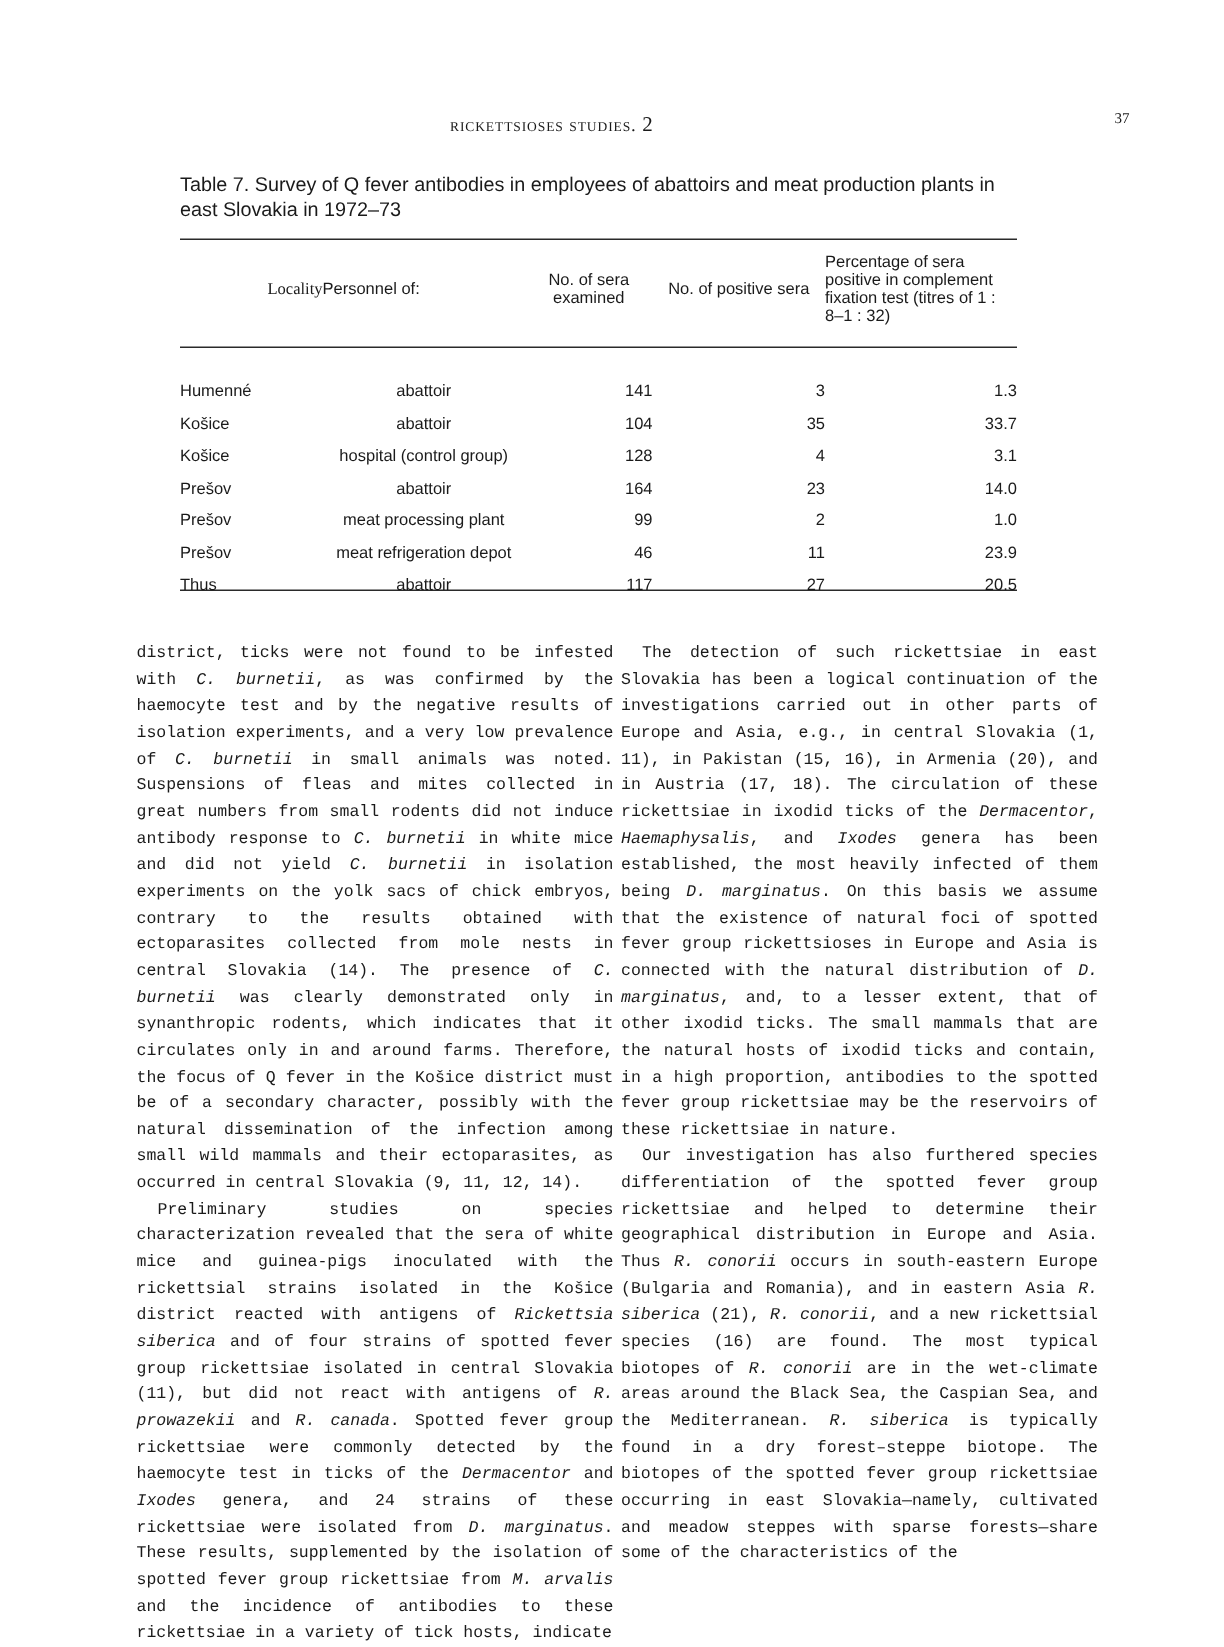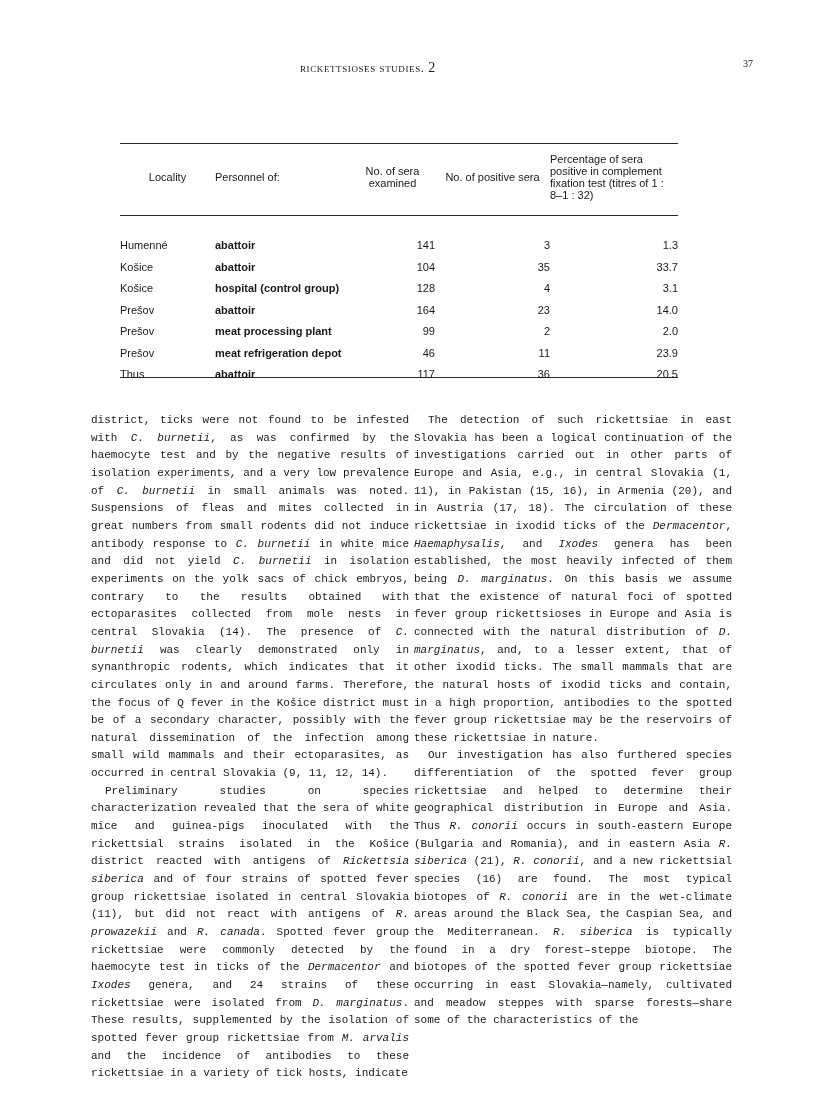--- a/index.html
+++ b/index.html
@@ -1,17 +1,17 @@
 <!DOCTYPE html>
 <html><head>
 <meta charset="utf-8">
 <style>
   html, body { margin: 0; padding: 0; background: #ffffff; }
   body { width: 816px; height: 1098px; position: relative; overflow: hidden; color: #1a1a1a; }
-  .page { position: absolute; left: 0; top: 0; width: 816px; height: 960px; }
+  .page { position: absolute; left: 0; top: 16px; width: 816px; height: 960px; }
 
   .running-head {
     position: absolute; top: 60px; left: 0; width: 816px; height: 20px;
     font-family: "Liberation Serif", serif;
   }
   .running-title {
     position: absolute; left: 300px; top: 0; font-size: 12.5px; letter-spacing: 0.6px;
     font-variant: small-caps; text-transform: lowercase;
   }
   .running-title .num { font-variant: normal; font-size: 14px; letter-spacing: 0; }
@@ -31,25 +31,25 @@
   table.data {
     position: absolute; left: 0; top: 0; width: 558px; border-collapse: collapse;
     font-family: "Liberation Sans", sans-serif; font-size: 11px; color: #1a1a1a;
   }
   table.data th {
     font-weight: normal; height: 72px; vertical-align: middle; line-height: 12px; padding: 0;
   }
   table.data td { height: 21.5px; padding: 0; vertical-align: middle; }
   .hdr-spacer td { height: 8px; }
   .c-loc { width: 95px; text-align: left; padding-left: 1px; }
-  .c-pers { width: 135px; text-align: left; font-weight: bold; }
+  .c-pers { width: 135px; text-align: center; }
   .c-ex { width: 85px; text-align: right; padding-right: 8px; }
   .c-pos { width: 115px; text-align: right; padding-right: 22px; }
   .c-pct { width: 128px; text-align: right; padding-right: 38px; }
-  th.c-loc { text-align: center; padding-left: 8px; }
+  th.c-loc { text-align: right; padding-left: 8px; font-family: Liberation Serif, serif; }
   th.c-pers { text-align: left; padding-left: 12px; }
   th.c-ex { text-align: center; padding-left: 56px; }
   th.c-pos { text-align: center; padding-left: 36px; }
   th.c-pct { text-align: left; padding-left: 8px; padding-right: 0; }
 
   .body-col {
     position: absolute; top: 412px; width: 318px;
     font-family: Liberation Mono, monospace; font-size: 11px; line-height: 17.65px;
     text-align: justify; color: #1a1a1a;
   }
@@ -62,20 +62,21 @@
 </head>
 <body>
 
 <div class="page">
 
   <div class="running-head">
     <span class="running-title"><span>Rickettsioses studies.</span> <span class="num">2</span></span>
     <span class="page-number">37</span>
   </div>
 
+  <div class="table-caption">Table 7. Survey of Q fever antibodies in employees of abattoirs and meat production plants in east Slovakia in 1972–73</div>
 
   <div class="table-wrap">
     <div class="rule top"></div>
     <div class="rule mid"></div>
     <div class="rule bottom"></div>
     <table class="data">
       <thead>
         <tr>
           <th class="c-loc">Locality</th>
           <th class="c-pers">Personnel of:</th>
@@ -114,34 +115,34 @@
             <td class="c-pers">abattoir</td>
             <td class="c-ex">164</td>
             <td class="c-pos">23</td>
             <td class="c-pct">14.0</td>
           </tr>
           <tr>
             <td class="c-loc">Prešov</td>
             <td class="c-pers">meat processing plant</td>
             <td class="c-ex">99</td>
             <td class="c-pos">2</td>
-            <td class="c-pct">2.0</td>
+            <td class="c-pct">1.0</td>
           </tr>
           <tr>
             <td class="c-loc">Prešov</td>
             <td class="c-pers">meat refrigeration depot</td>
             <td class="c-ex">46</td>
             <td class="c-pos">11</td>
             <td class="c-pct">23.9</td>
           </tr>
           <tr>
             <td class="c-loc">Thus</td>
             <td class="c-pers">abattoir</td>
             <td class="c-ex">117</td>
-            <td class="c-pos">36</td>
+            <td class="c-pos">27</td>
             <td class="c-pct">20.5</td>
           </tr>
         </tbody>
     </table>
   </div>
 
   <div class="body-col col-left">
     <p><span>district, ticks were not found to be infested with </span><i>C. burnetii</i><span>, as was confirmed by the haemocyte test and by the negative results of isolation experiments, and a very low prevalence of </span><i>C. burnetii</i><span> in small animals was noted. Suspensions of fleas and mites collected in great numbers from small rodents did not induce antibody response to </span><i>C. burnetii</i><span> in white mice and did not yield </span><i>C. burnetii</i><span> in isolation experiments on the yolk sacs of chick embryos, contrary to the results obtained with ectoparasites collected from mole nests in central Slovakia (14). The presence of </span><i>C. burnetii</i><span> was clearly demonstrated only in synanthropic rodents, which indicates that it circulates only in and around farms. Therefore, the focus of Q fever in the Košice district must be of a secondary character, possibly with the natural dissemination of the infection among small wild mammals and their ectoparasites, as occurred in central Slovakia (9, 11, 12, 14).</span></p>
     <p class="indent"><span>Preliminary studies on species characterization revealed that the sera of white mice and guinea-pigs inoculated with the rickettsial strains isolated in the Košice district reacted with antigens of </span><i>Rickettsia siberica</i><span> and of four strains of spotted fever group rickettsiae isolated in central Slovakia (11), but did not react with antigens of </span><i>R. prowazekii</i><span> and </span><i>R. canada</i><span>. Spotted fever group rickettsiae were commonly detected by the haemocyte test in ticks of the </span><i>Dermacentor</i><span> and </span><i>Ixodes</i><span> genera, and 24 strains of these rickettsiae were isolated from </span><i>D. marginatus</i><span>. These results, supplemented by the isolation of spotted fever group rickettsiae from </span><i>M. arvalis</i><span> and the incidence of antibodies to these rickettsiae in a variety of tick hosts, indicate</span></p>
   </div>

